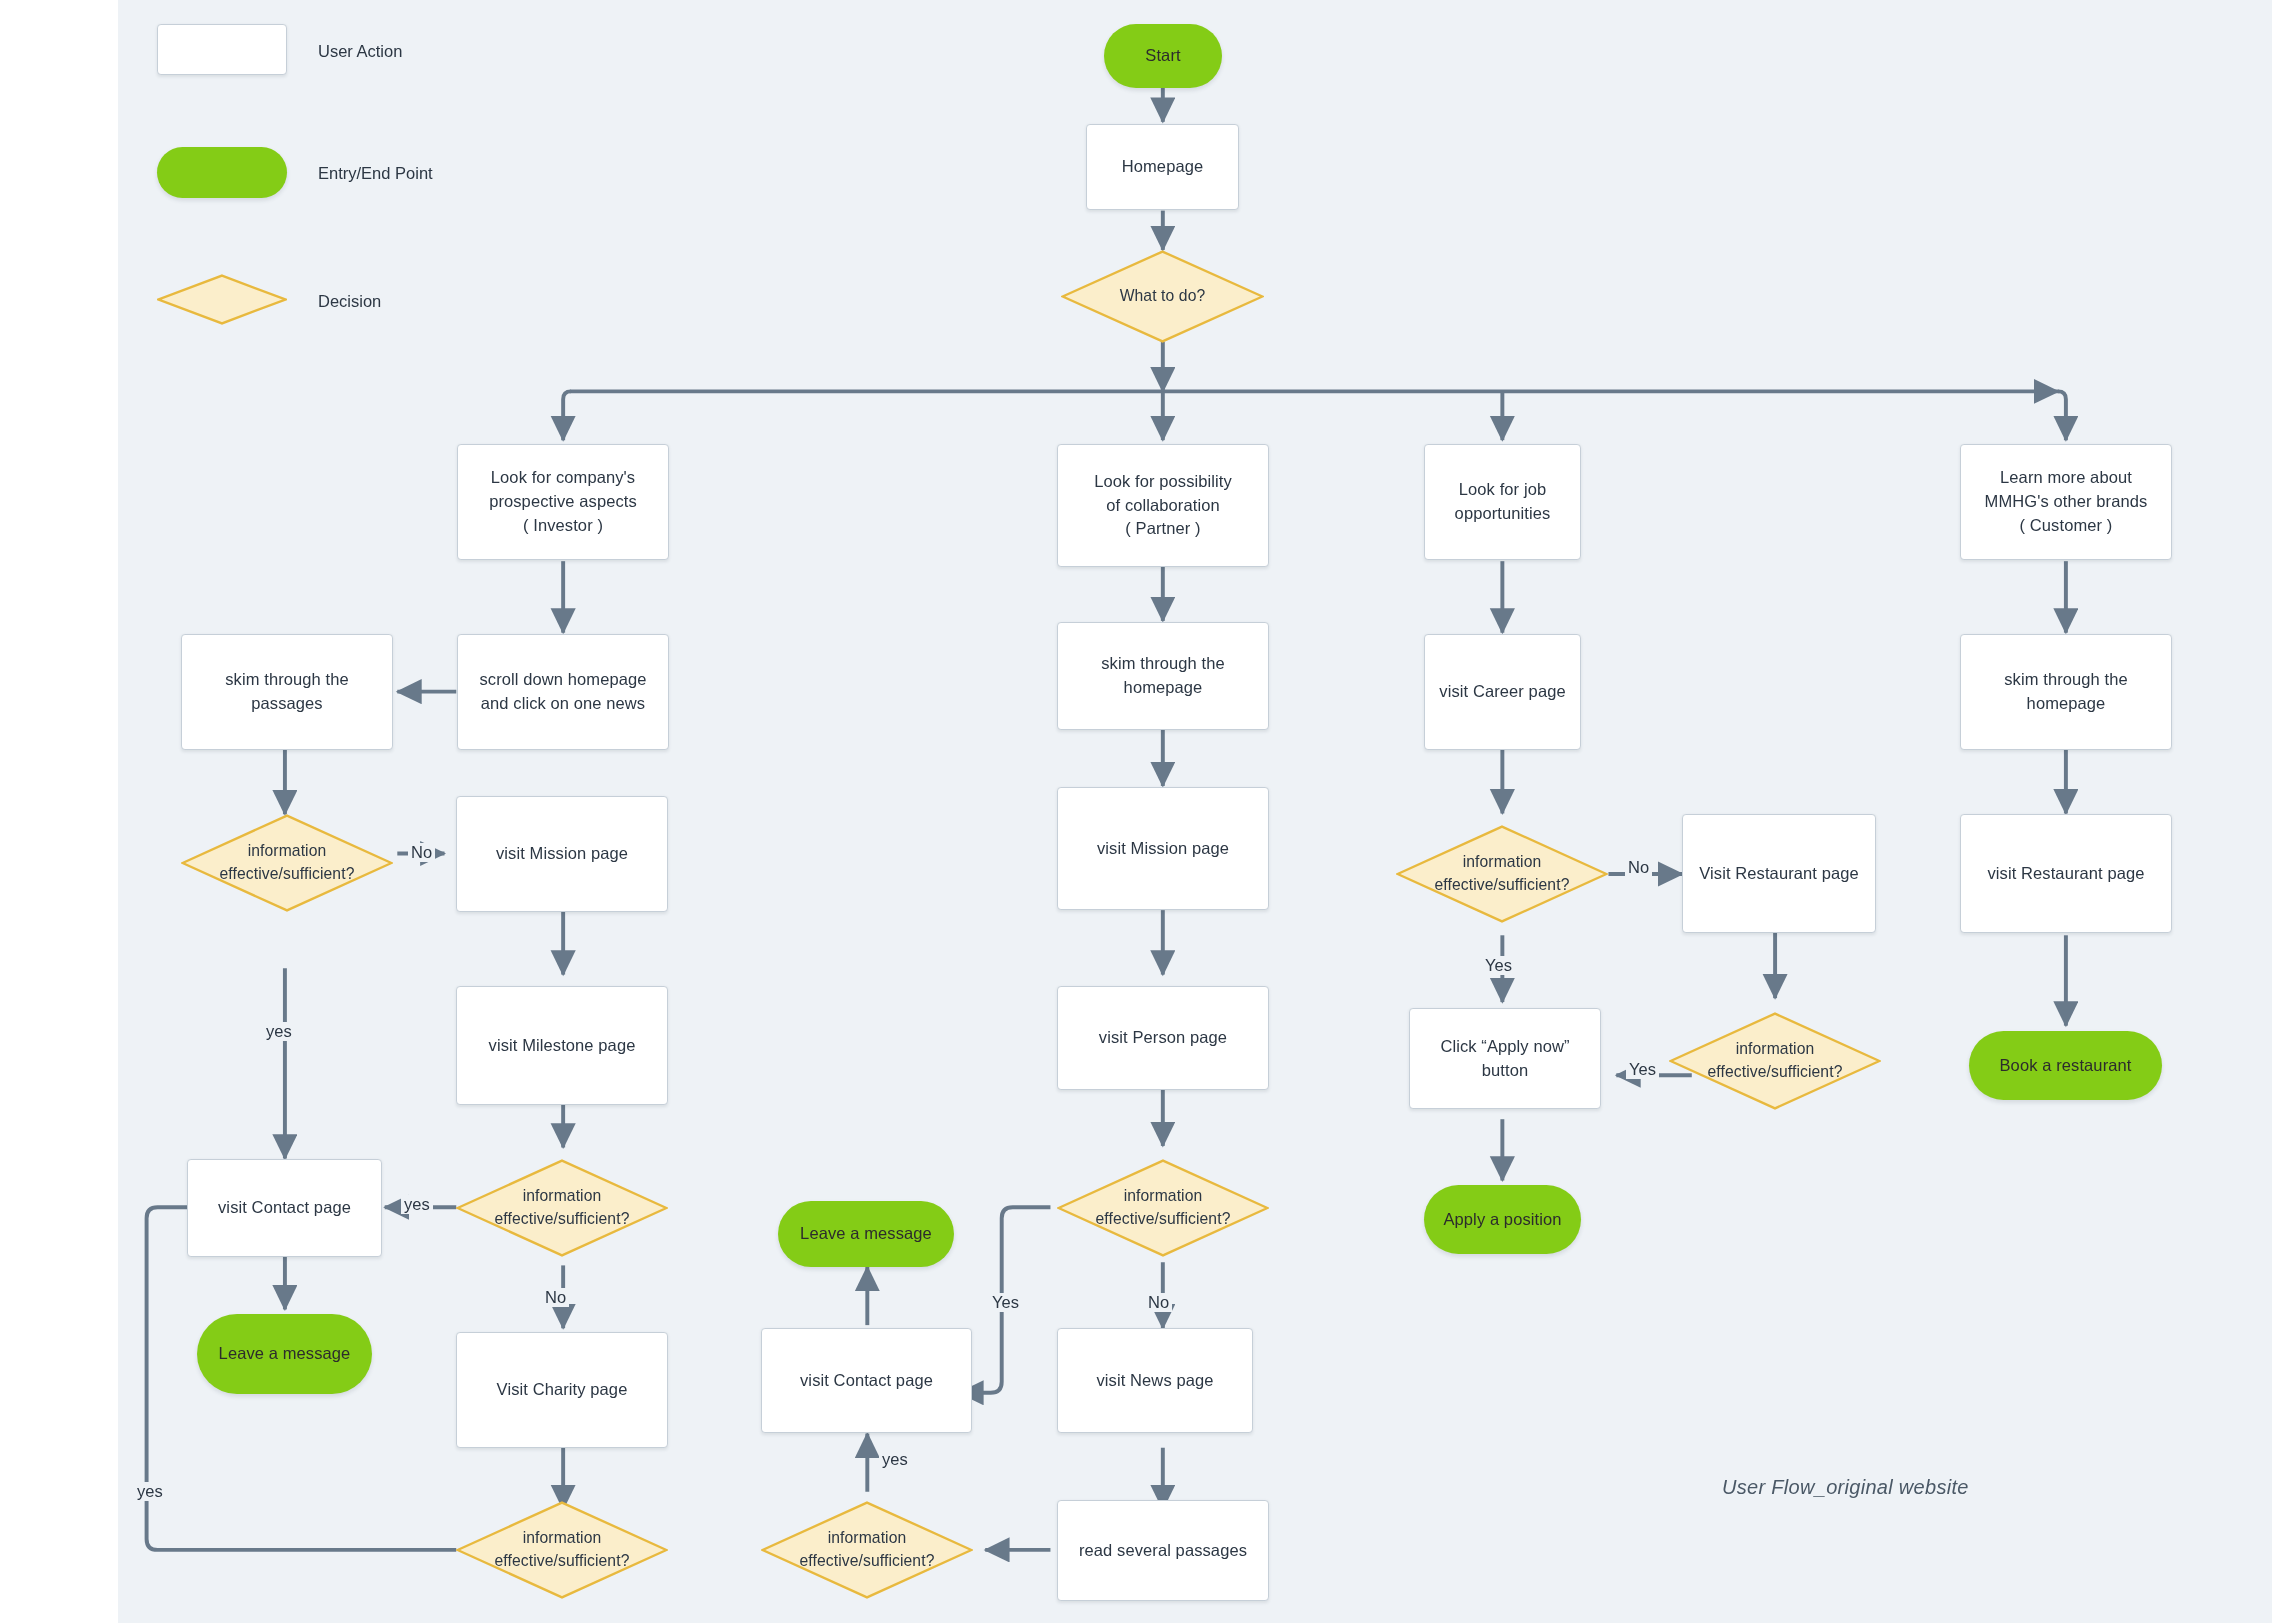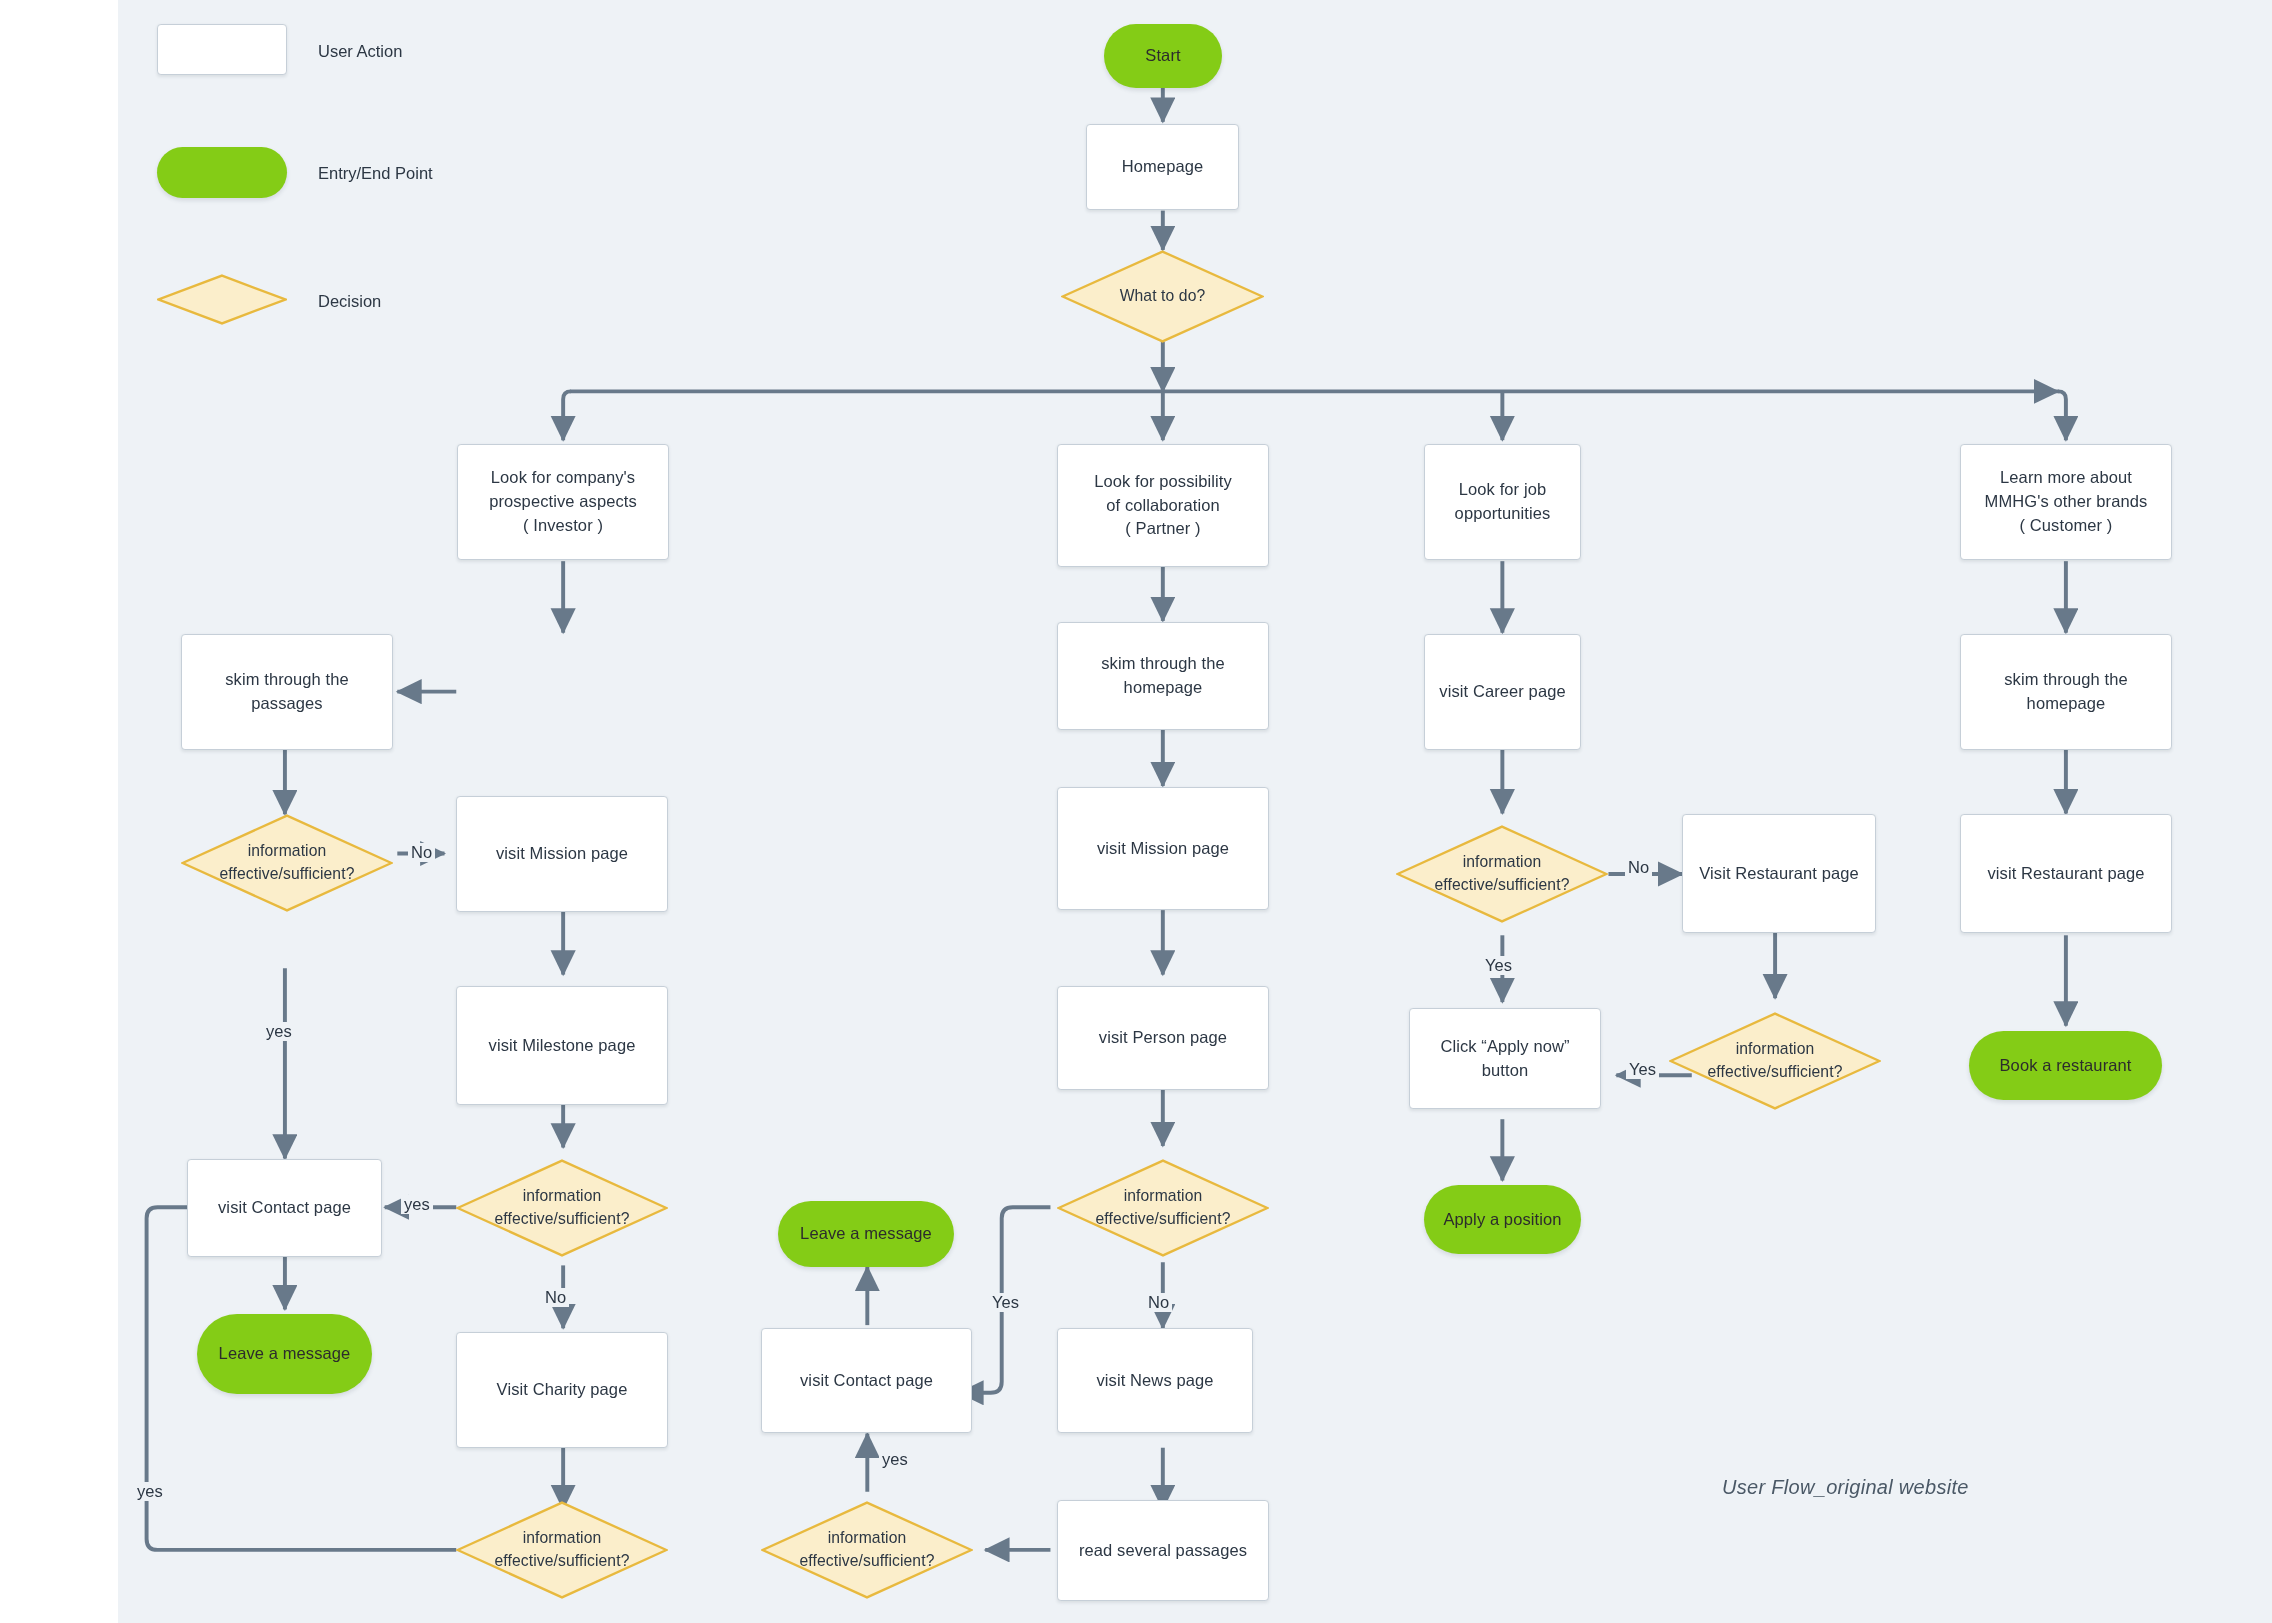--- a/index.html
+++ b/index.html
@@ -160,20 +160,24 @@
     <span class="lbl">Look for job
 opportunities</span>
   </div>
 
   <div class="node proc" style="left:1960px;top:444px;width:212px;height:116px;">
     <span class="lbl">Learn more about
 MMHG's other brands
 ( Customer )</span>
   </div>
 
+  <div class="node proc" style="left:457px;top:634px;width:212px;height:116px;">
+    <span class="lbl">scroll down homepage
+and click on one news</span>
+  </div>
 
   <div class="node proc" style="left:181px;top:634px;width:212px;height:116px;justify-content:flex-end;">
     <span class="lbl">skim through the passages</span>
   </div>
 
   <div class="node dec" style="left:181px;top:814px;width:212px;height:98px;">
     <svg class="dia" viewBox="0 0 270 125" preserveAspectRatio="none">
       <polygon points="135,2 268,62.5 135,123 2,62.5" fill="#fbeecb" stroke="#e8b93e" stroke-width="3"></polygon>
     </svg>
     <span class="lbl">information

